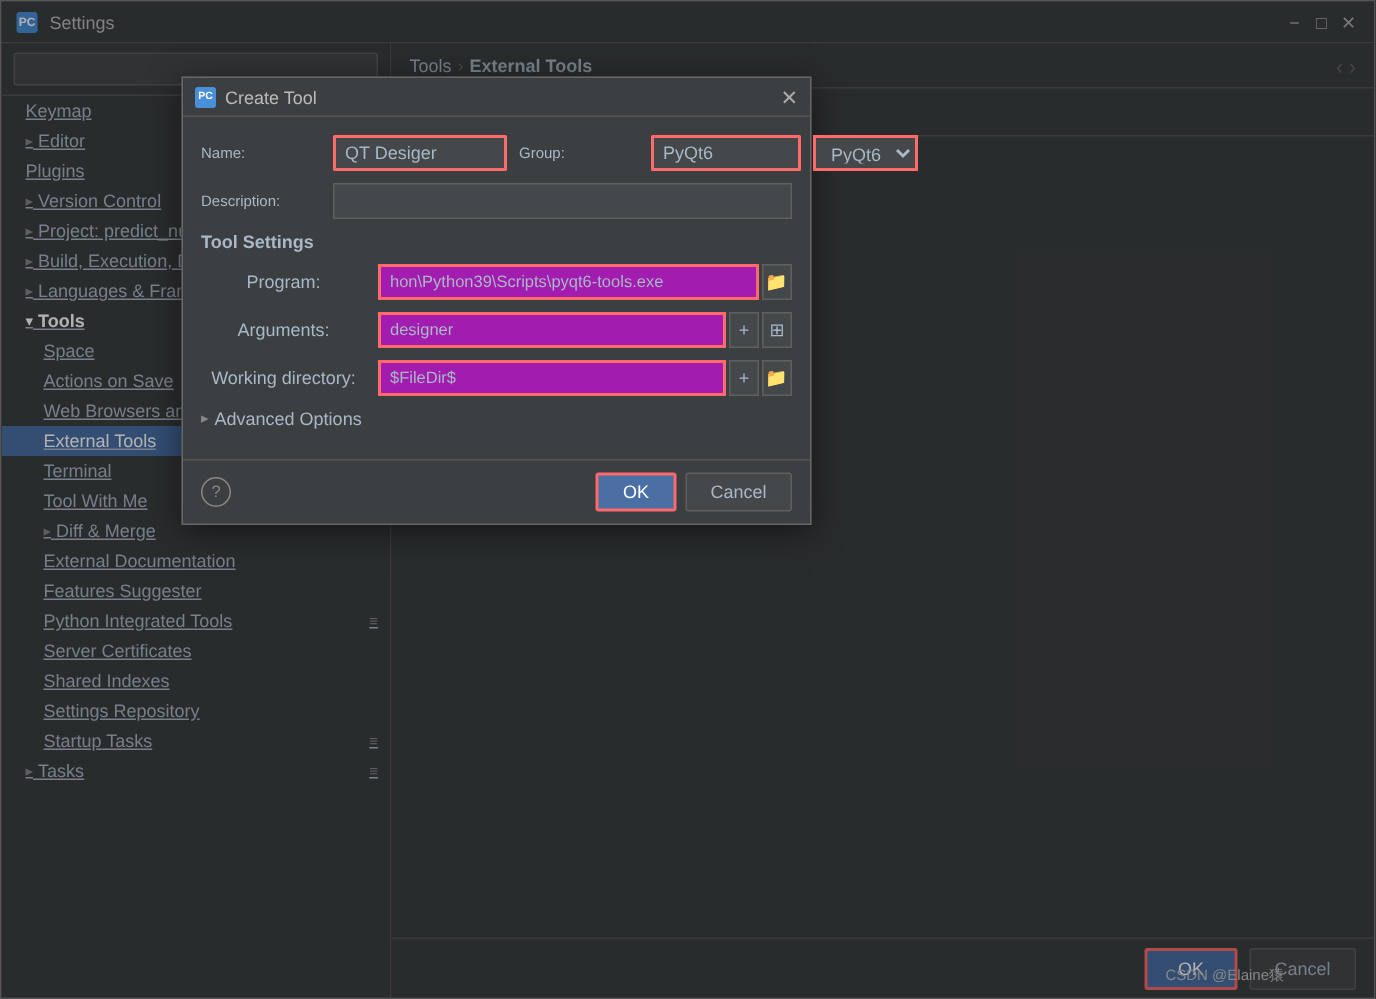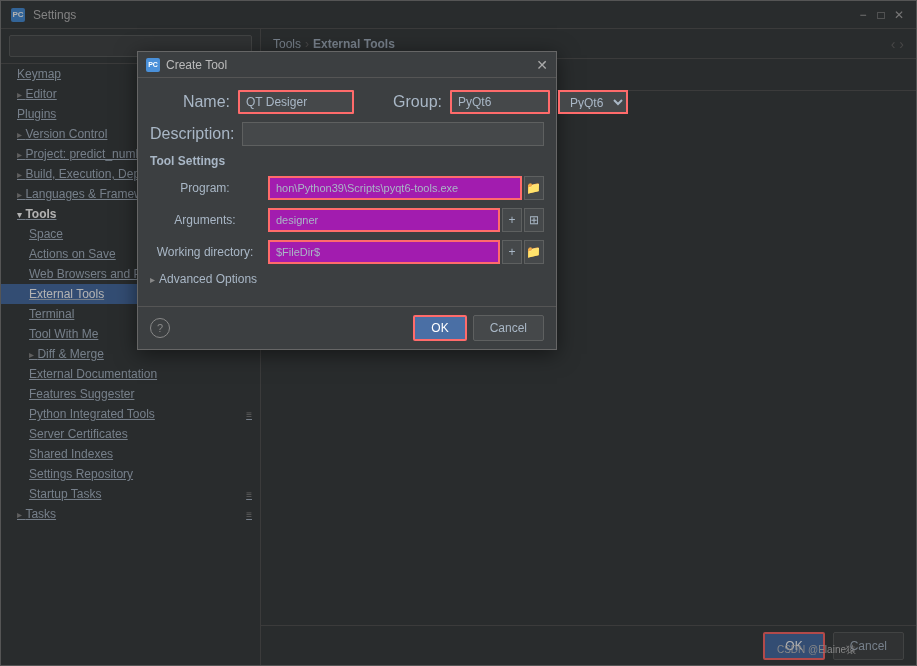--- a/index.html
+++ b/index.html
@@ -222,21 +222,21 @@
       position: absolute;
       top: 0; left: 0; right: 0; bottom: 0;
       background: rgba(0,0,0,0.3);
       z-index: 10;
     }
 
     
     .create-tool-dialog {
       position: absolute;
       top: 50px;
-      left: 136px;
+      left: 120px;
       width: 420px;
       background: #3c3f41;
       border: 1px solid #666;
       z-index: 20;
       box-shadow: 0 4px 20px rgba(0,0,0,0.5);
     }
 
     .dialog-title-bar {
       background: #3c3f41;
       height: 26px;
@@ -285,23 +285,23 @@
 
     .form-row {
       display: flex;
       align-items: center;
       margin-bottom: 8px;
       gap: 8px;
     }
 
     .form-label {
       color: #a9b7c6;
-      font-size: 16px;
+      font-size: 10px;
       min-width: 80px;
-      text-align: right;
+      text-align: left;
     }
 
     .form-input {
       background: #45484a;
       border: 1px solid #5e6060;
       color: #a9b7c6;
       padding: 3px 6px;
       font-size: 12px;
       height: 24px;
       outline: none;

